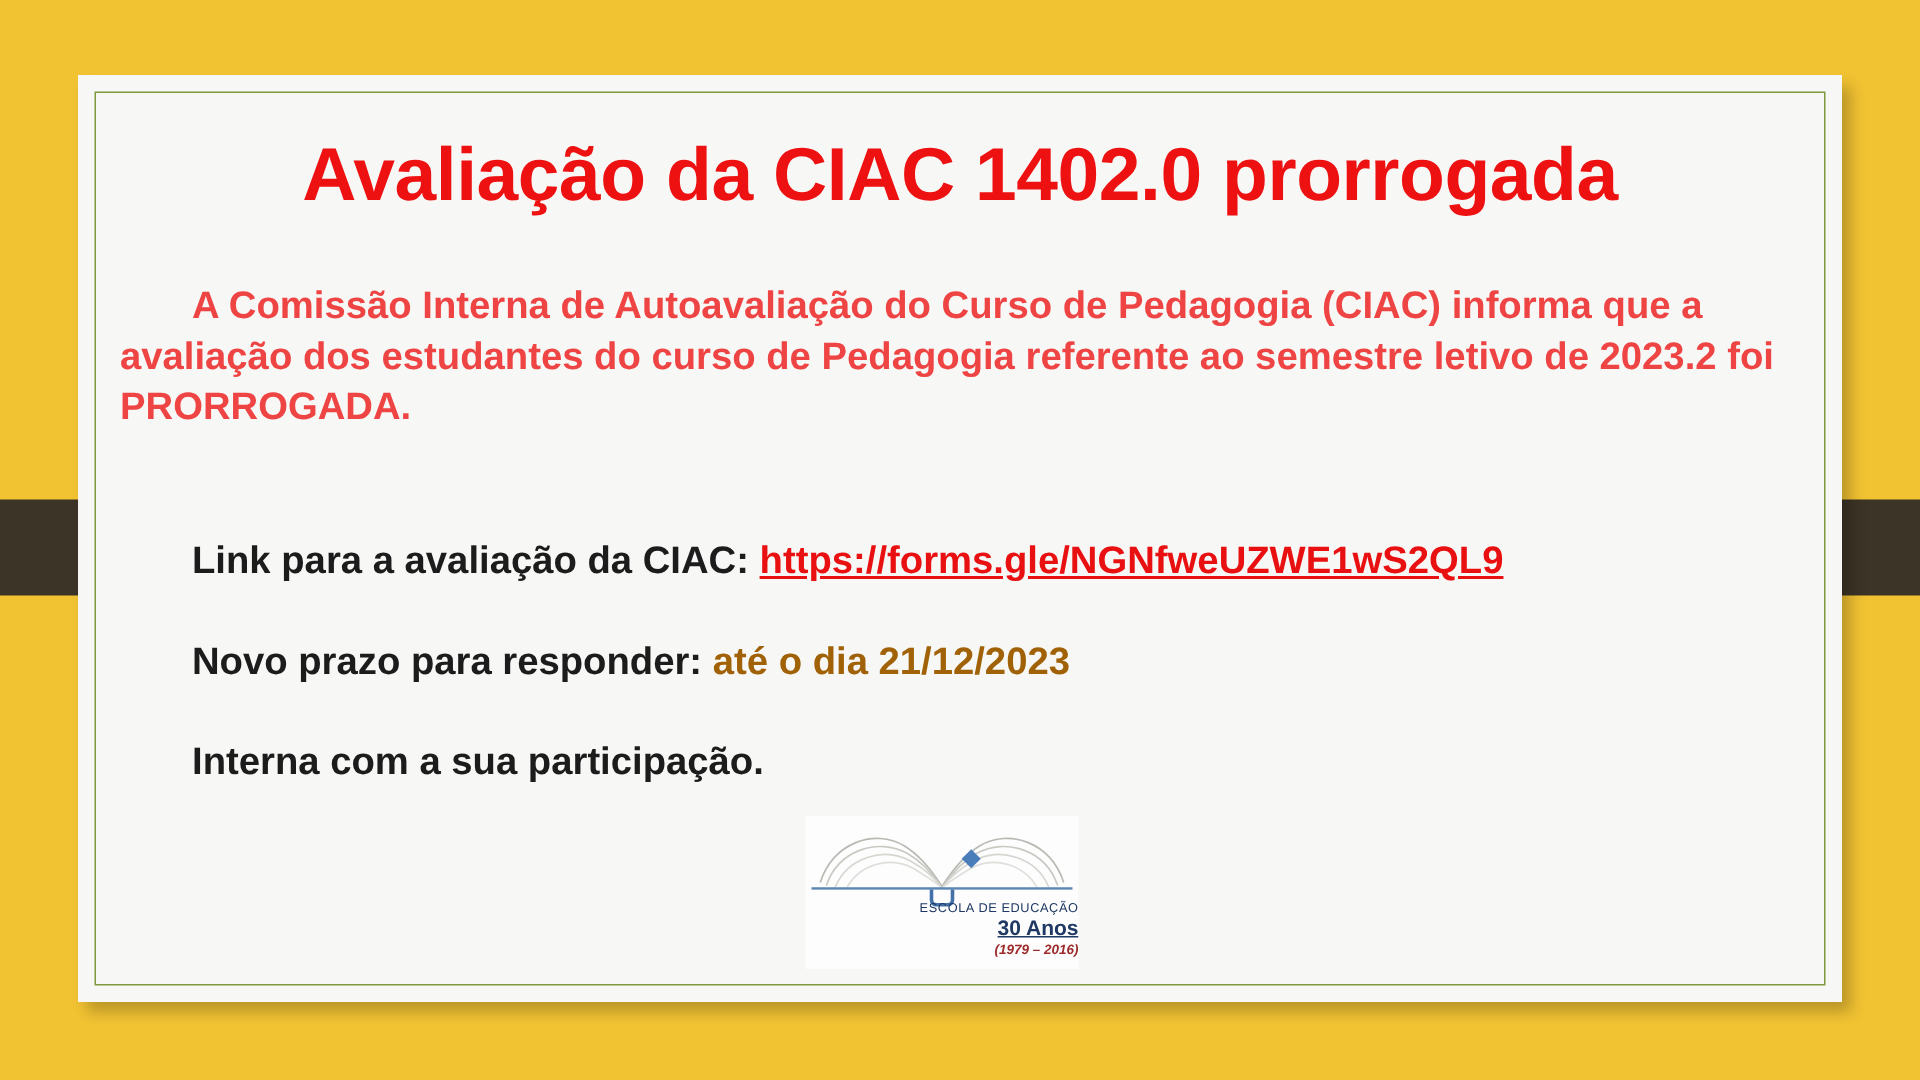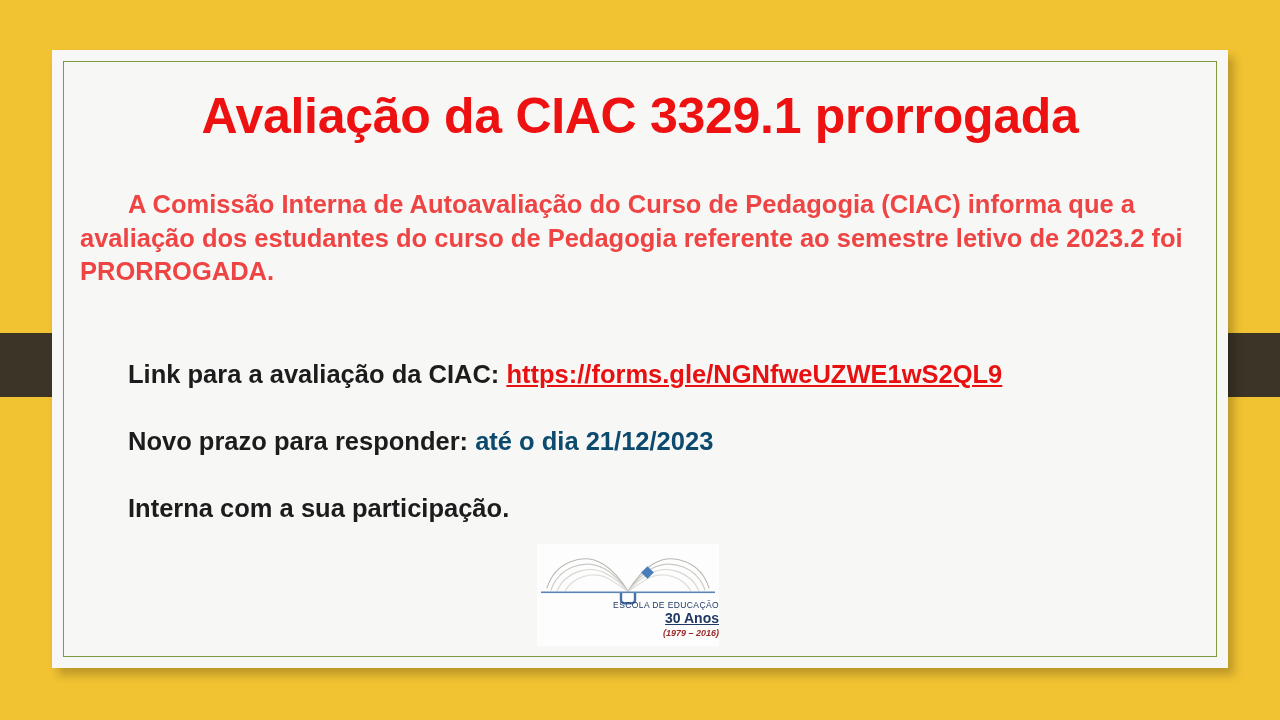--- a/index.html
+++ b/index.html
@@ -91,21 +91,21 @@
   }
   #line-link   { top: 310px; }
   #line-prazo  { top: 377px; }
   #line-thanks { top: 444px; }
 
   .link-url {
     color: #E81010;
     text-decoration: underline;
     text-underline-offset: 2px;
   }
-  .red-em { color: #0c4a6e; }
+  .red-em { color: #a16207; }
 
   
   #logo {
     position: absolute;
     left: 485px;
     top: 494px;
     width: 182px;
     height: 102px;
     background: #FDFDFD;
     overflow: hidden;
@@ -129,21 +129,21 @@
 <div id="slide">
 
   <div class="ribbon left"></div>
   <div class="ribbon right"></div>
 
   <div id="card">
     <div id="card-inner-border"></div>
 
     <div id="content">
 
-      <div id="title">Avaliação da CIAC 3329.1 prorrogada</div>
+      <div id="title">Avaliação da CIAC 1402.0 prorrogada</div>
 
       <div id="para">A Comissão Interna de Autoavaliação do Curso de Pedagogia (CIAC) informa que a avaliação dos estudantes do curso de Pedagogia referente ao semestre letivo de 2023.2 foi PRORROGADA.</div>
 
       <div class="line" id="line-link">
         <span>Link para a avaliação da CIAC: </span><a class="link-url" href="#">https://forms.gle/NGNfweUZWE1wS2QL9</a>
       </div>
 
       <div class="line" id="line-prazo">
         <span>Novo prazo para responder: </span><span class="red-em">até o dia 21/12/2023</span>
       </div>

